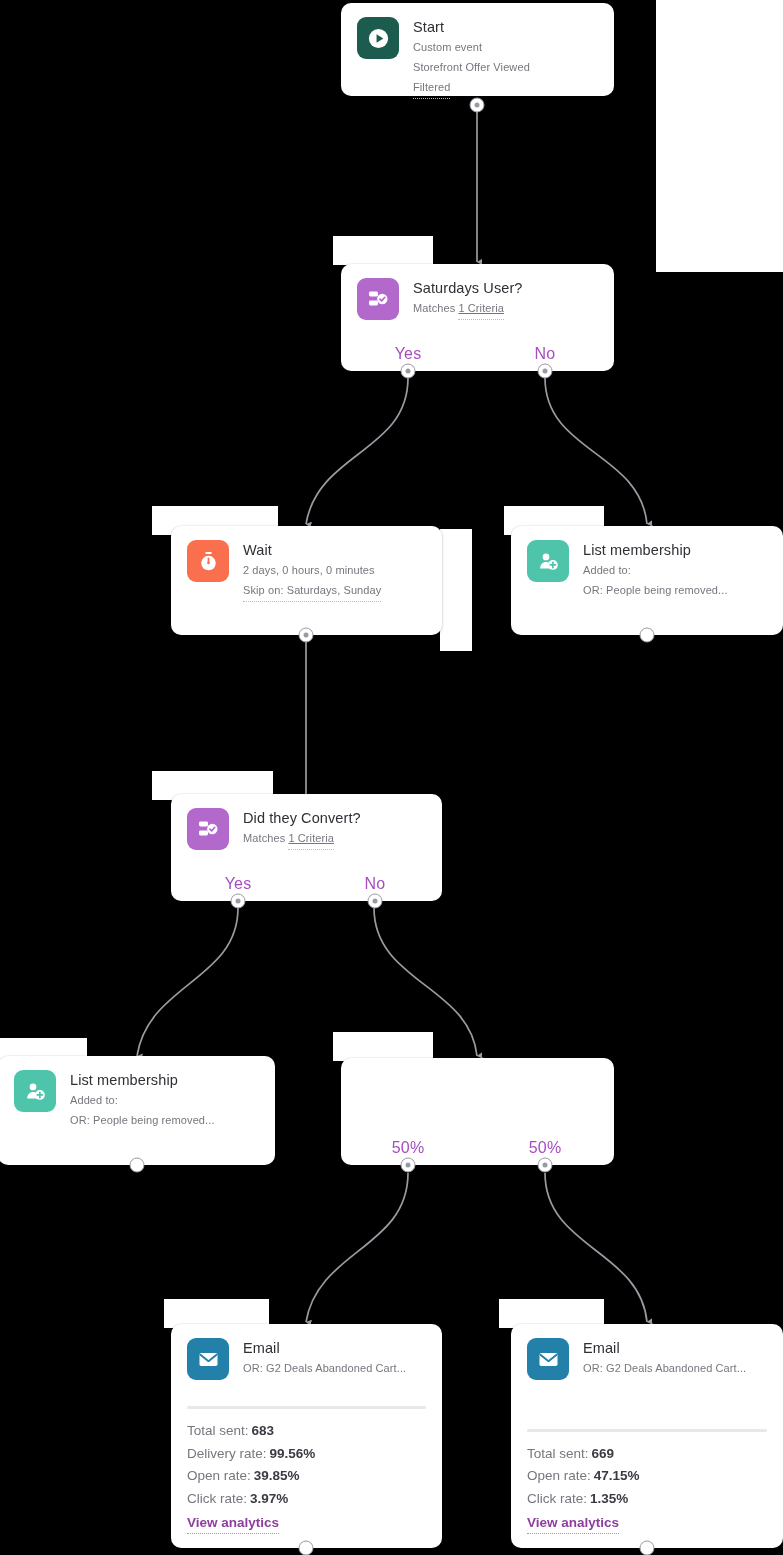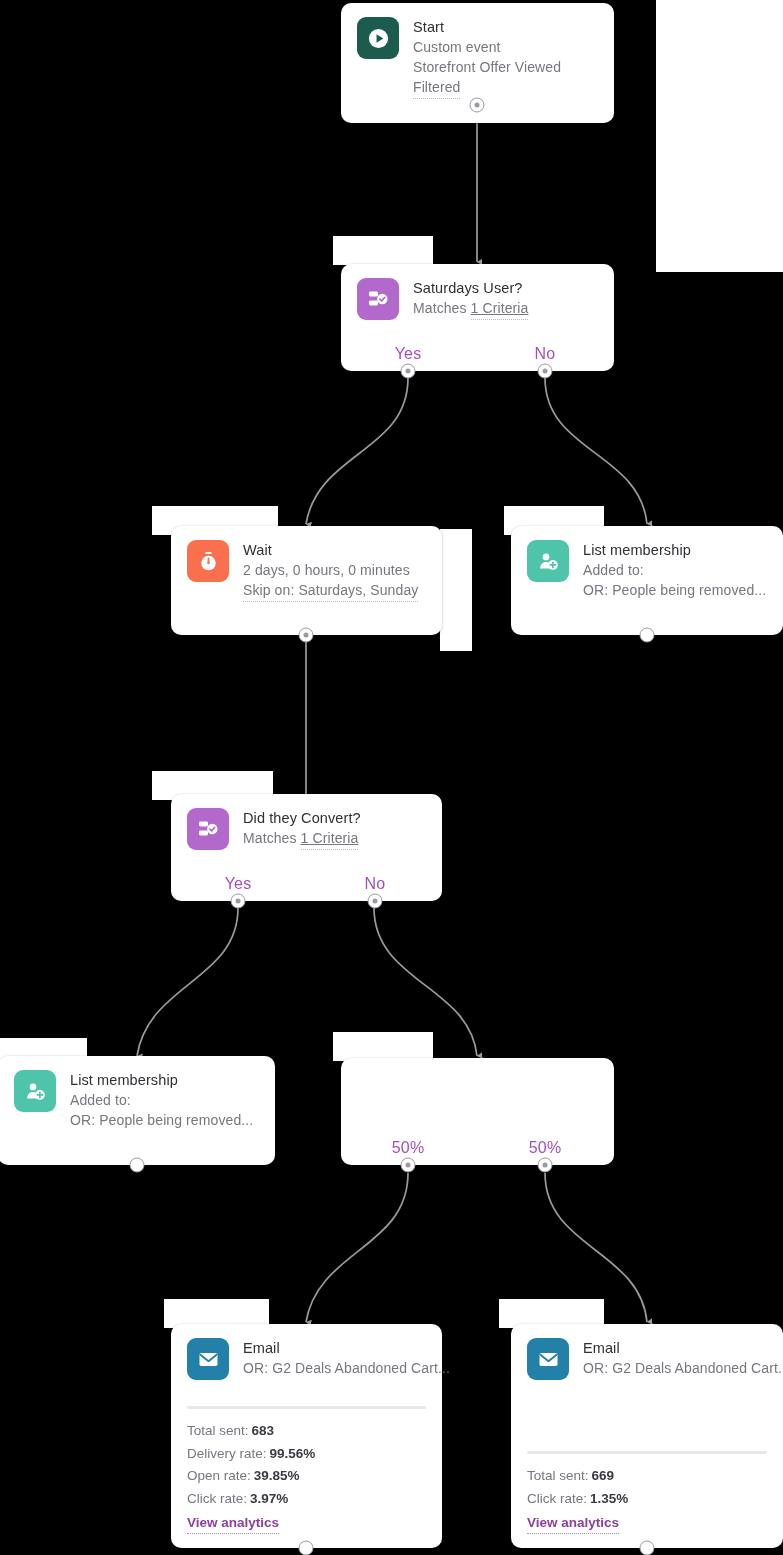--- a/index.html
+++ b/index.html
@@ -58,21 +58,21 @@
   .node-icon svg { display: block; }
   .node-text { padding-top: 1px; min-width: 0; }
   .node-title {
     font-size: 14.5px;
     color: #2f2f35;
     line-height: 19px;
     letter-spacing: .1px;
     white-space: nowrap;
   }
   .node-sub {
-    font-size: 14px;
+    font-size: 11px;
     color: #76767e;
     line-height: 20px;
     letter-spacing: .1px;
     white-space: nowrap;
   }
   .dotted {
     border-bottom: 1.5px dotted #b9b9c0;
     display: inline-block;
     padding-bottom: 1px;
   }
@@ -180,21 +180,21 @@
       <path d="M238,908 C238,980 148,984 137,1056"></path>
 
       <path d="M374,908 C374,982 470,986 477,1056"></path>
 
       <path d="M408,1173 C408,1248 318,1250 306,1322"></path>
 
       <path d="M545,1173 C545,1248 640,1250 647,1322"></path>
     </g>
   </svg>
 
-  <div class="node" style="left:341px;top:3px;width:273px;height:120px;">
+  <div class="node" style="left:341px;top:3px;width:273px;height:93px;">
     <div class="node-head">
       <div class="node-icon" style="background:#1b5c4e;">
         <svg width="23" height="23" viewBox="0 0 24 24">
             <circle cx="12" cy="12" r="10" fill="#fff"></circle>
             <path d="M10 7.5 L17 12 L10 16.5 Z" fill="#1b5c4e"></path>
           </svg>
       </div>
       <div class="node-text">
         <div class="node-title">Start</div>
         <div class="node-sub">Custom event</div>
@@ -350,19 +350,20 @@
         </svg>
       </div>
       <div class="node-text">
         <div class="node-title">Email</div>
         <div class="node-sub">OR: G2 Deals Abandoned Cart...</div>
       </div>
     </div>
     <div class="metrics">
       <div class="metrics-rule"></div>
       <div class="metric-row"><span>Total sent:</span><b>669</b></div>
+      <div class="metric-row"><span>Open rate:</span><b>47.15%</b></div>
       <div class="metric-row"><span>Click rate:</span><b>1.35%</b></div>
       <div class="analytics-link">View analytics</div>
     </div>
     <div class="port" style="left:136px;top:224px;"></div>
   </div>
 
 </div>
 
 </body></html>

